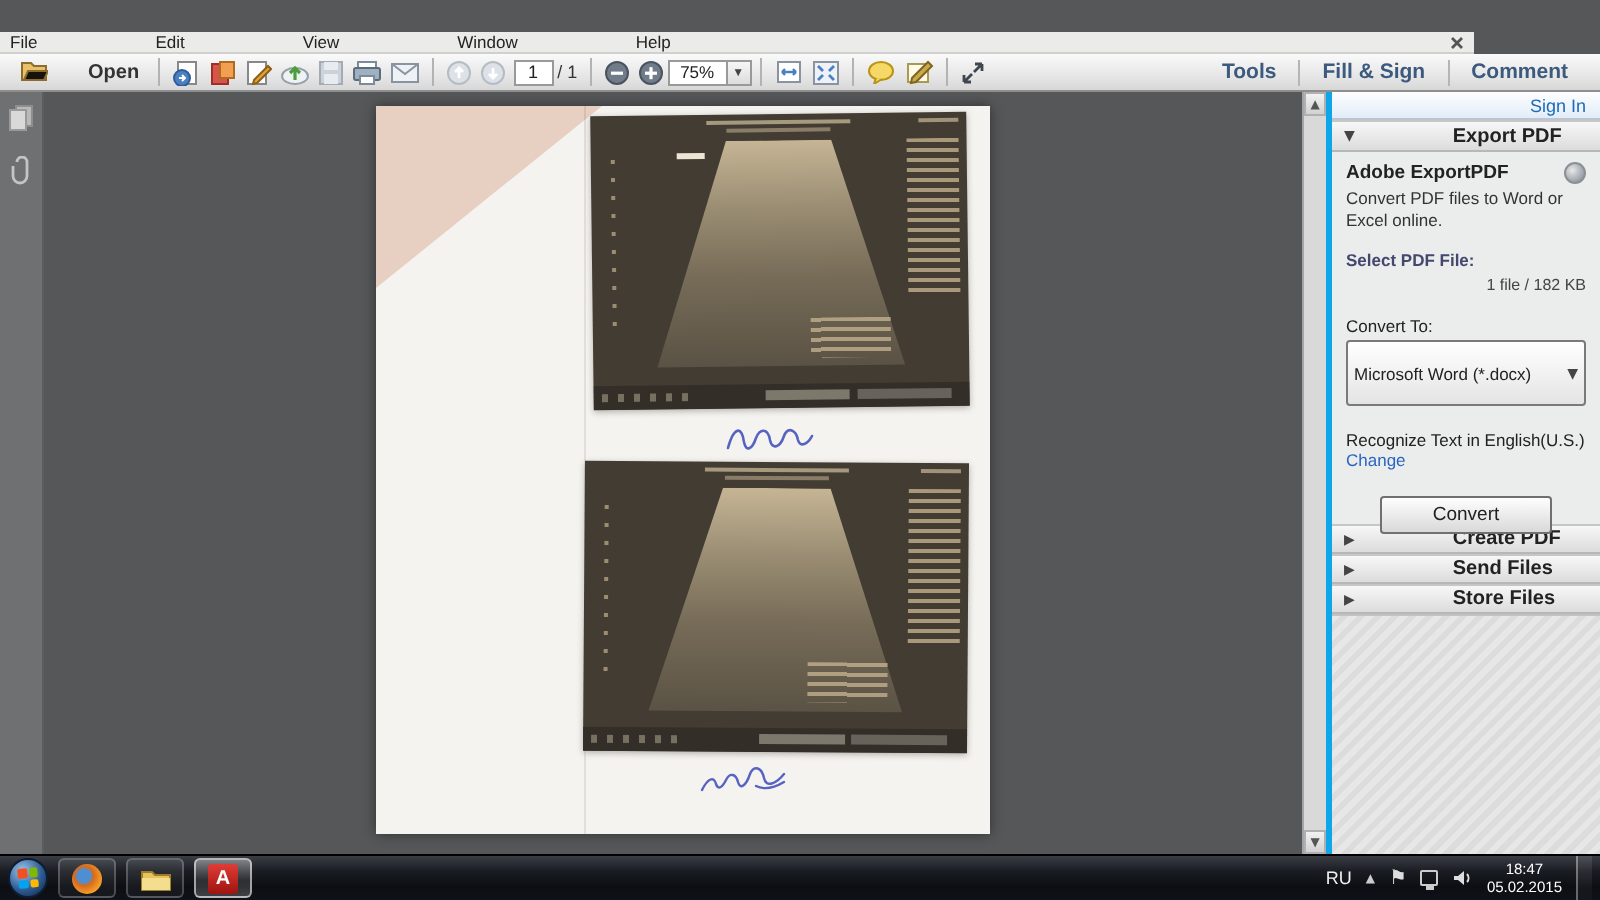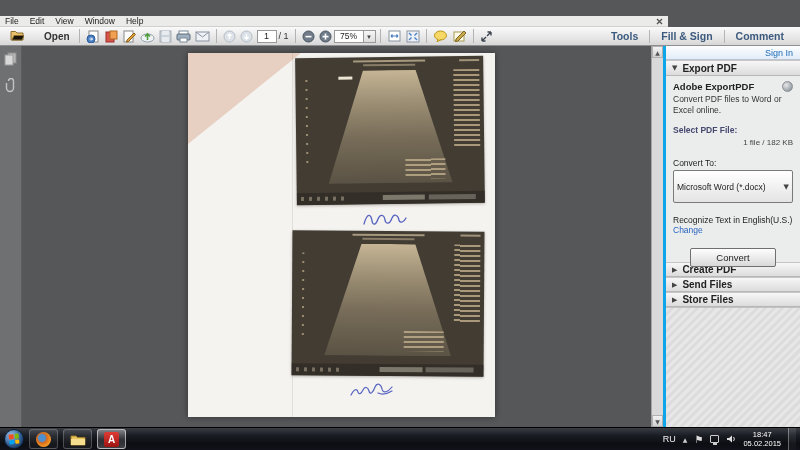--- a/index.html
+++ b/index.html
@@ -18,22 +18,22 @@
   .title-text { font-size:10px; color:#1d2633; white-space:nowrap; }
   .win-controls { position:absolute; right:3px; top:0; display:flex; }
   .wc { height:13px; border:1px solid #6e7f95; border-top:none; border-radius:0 0 3px 3px;
     background:linear-gradient(180deg,#e7eef6,#b9c8da 50%,#a3b6cc); display:flex; align-items:center; justify-content:center; margin-left:1px; }
   .wc.min { width:20px; } .wc.restore { width:20px; } 
   .wc.close { width:30px; background:linear-gradient(180deg,#f0a191,#d2422f 45%,#b02a18); border-color:#7c1d10; }
   .glyph-min { width:7px; height:2px; background:#2b3b52; margin-top:5px; }
   .glyph-restore { width:7px; height:6px; border:1px solid #2b3b52; background:#dfe8f2; }
 
   
-  .menubar { position:absolute; left:0; top:16px; width:668px; height:11px; background:#ebebea;
-    border-bottom:1px solid #d0d0cf; display:flex; align-items:center; padding:0 5px; }
+  .menubar { position:absolute; left:0; top:16px; width:737px; height:11px; background:#ebebea;
+    border-bottom:1px solid #d0d0cf; display:flex; align-items:center; padding:0 5px;gap:48px; }
   .menu-item { font-size:8.5px; color:#222; margin-right:11px; }
   .menubar-x { position:absolute; right:4px; top:1px; width:9px; height:9px; }
   .menubar-x svg { display:block; }
 
   
   .toolbar { position:absolute; left:0; top:27px; width:800px; height:19px;
     background:linear-gradient(180deg,#fafafa,#e3e3e3 70%,#d7d7d7);
     border-bottom:1px solid #8e8e8e; display:flex; align-items:center; padding:0 5px; }
   .tb-sep { width:1px; height:14px; background:#b3b3b3; margin:0 4px; flex:none; }
   .tb-btn { height:17px; display:flex; align-items:center; padding:0 2px; border-radius:2px; flex:none; }
@@ -97,21 +97,21 @@
   
   .panel { position:absolute; left:663px; top:0; width:137px; height:381px; background:#ebecec;
     border-left:3px solid #0ea5e9; display:flex; flex-direction:column; }
   .signin-row { height:14px; background:linear-gradient(180deg,#fdfeff,#e2ecf8); border-bottom:1px solid #bcc6d2;
     display:flex; align-items:center; justify-content:flex-end; padding:0 7px; flex:none; }
   .signin { font-size:9px; color:#1c6bb8; }
   .sec-hdr { height:16px; background:linear-gradient(180deg,#f7f7f7,#dcdcdc); border-top:1px solid #c6c6c6;
     border-bottom:1px solid #b7b7b7; display:flex; align-items:center; padding:0 6px; flex:none; }
   .sec-hdr.collapsed { height:15px; }
   .tri { font-family:"DejaVu Sans", sans-serif; font-size:7px; color:#444; margin-right:5px; }
-  .sec-title { font-size:10px; font-weight:bold; color:#222; }
+  .sec-title { font-size:10px; font-weight:bold; color:#222;margin-left:44px; }
   .export-body { height:186px; padding:5px 7px 0 7px; flex:none; position:relative; }
   .svc-row { display:flex; align-items:center; justify-content:space-between; }
   .svc-name { font-size:9.5px; font-weight:bold; color:#222; }
   .svc-ico { width:11px; height:11px; border-radius:50%;
     background:radial-gradient(circle at 35% 35%,#e8e8e8,#9aa2aa 70%,#7b838b); border:1px solid #8b9096; }
   .desc { font-size:8.5px; color:#333; line-height:1.3; margin-top:2px; }
   .sel-label { font-size:8.5px; font-weight:bold; color:#45486e; margin-top:9px; }
   .file-box { margin-top:2px; height:16px; background:#fff; border:1px solid #8f8f8f;
     display:flex; align-items:center; padding:0 3px; gap:3px; }
   .pdf-ico { width:9px; height:11px; background:#fff; border:1px solid #b44; position:relative; flex:none; }

